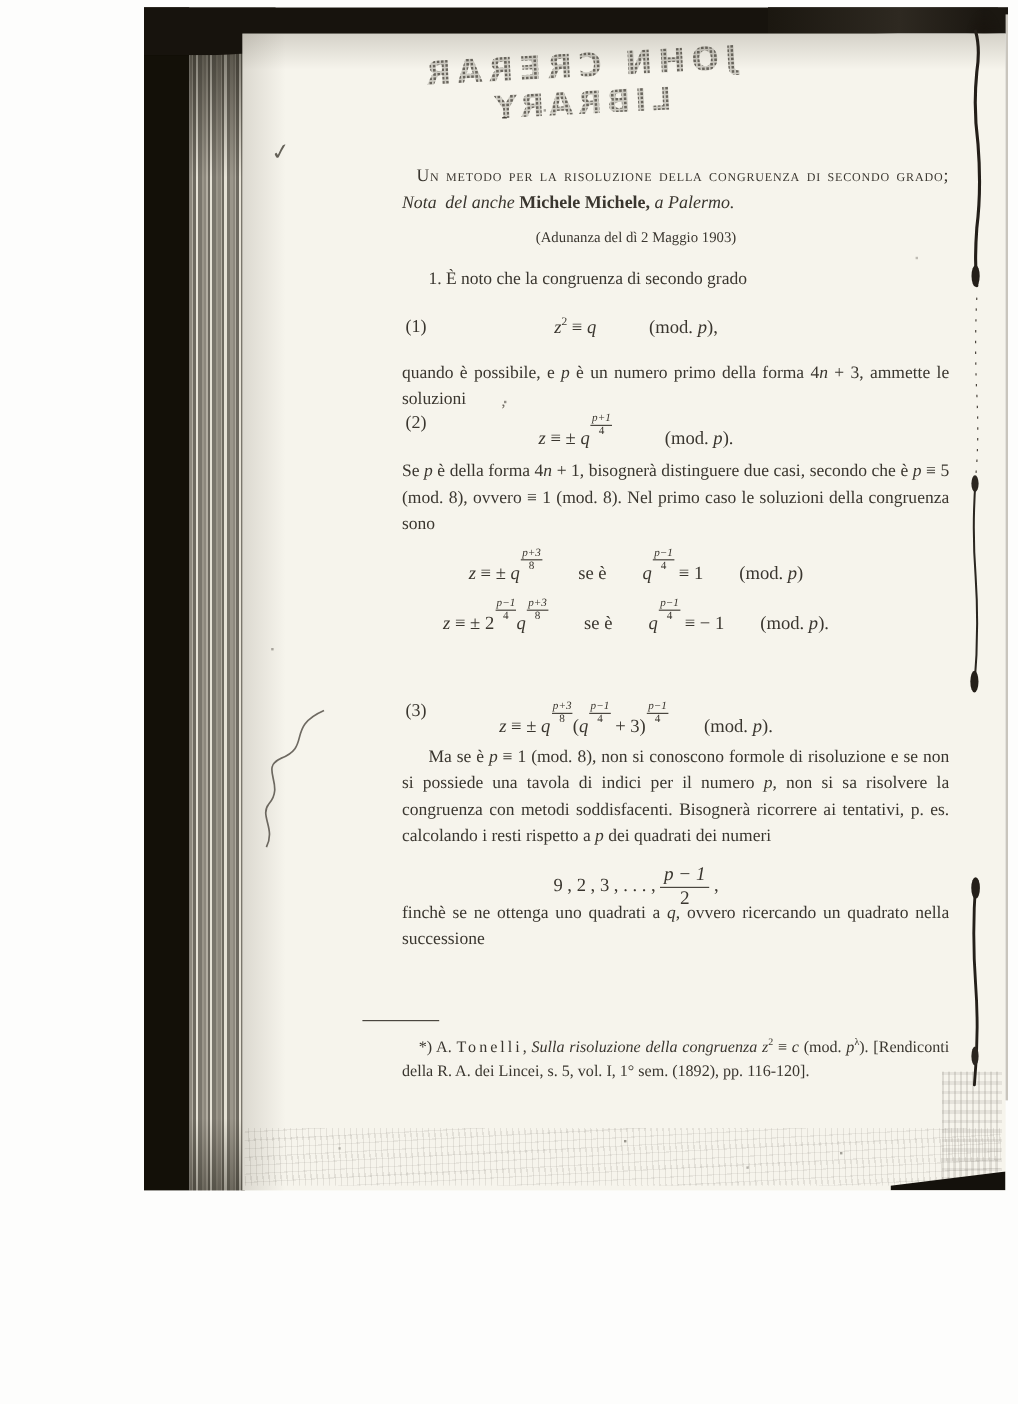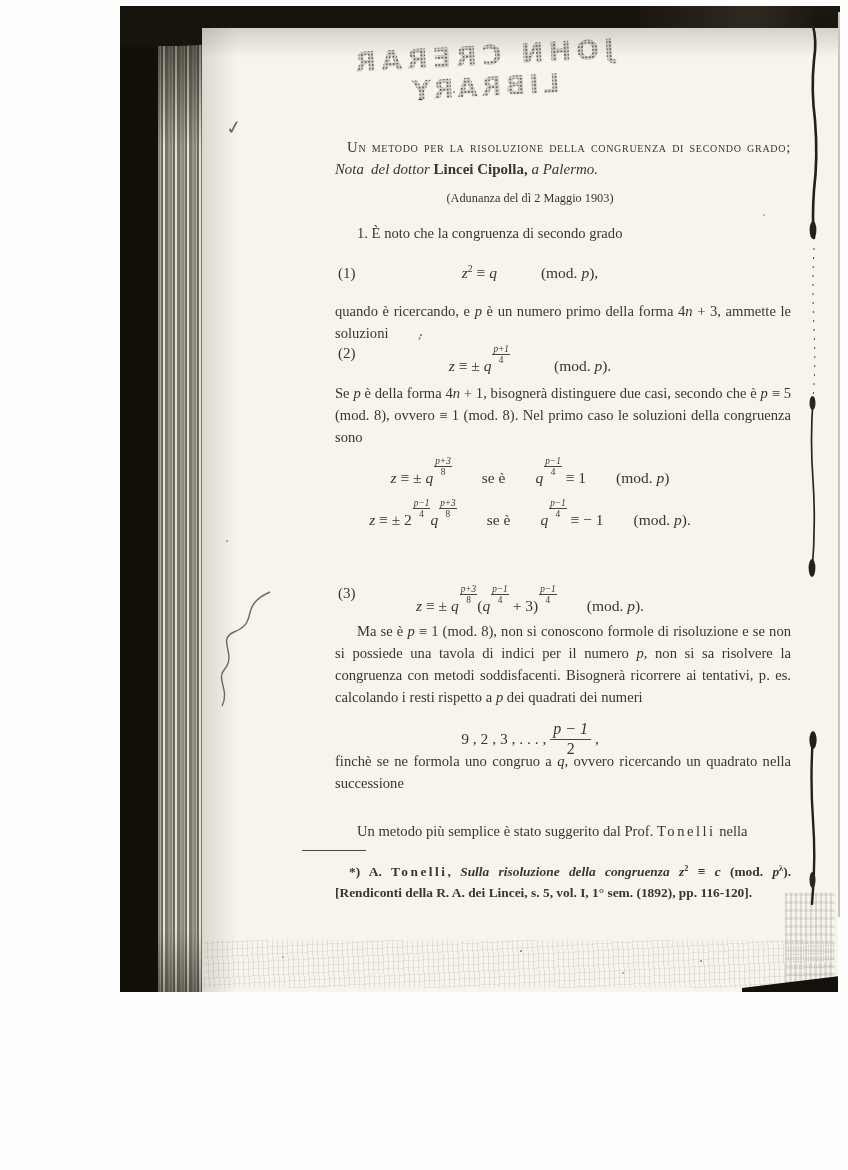--- a/index.html
+++ b/index.html
@@ -57,21 +57,21 @@
      text-align:justify;margin-left:20px;}
   .ind{text-indent:22px;}
   .pagenum{position:absolute;left:100px;width:456px;top:64px;text-align:center;
      font-size:15.5px;letter-spacing:1px;}
   .stray-dash{position:absolute;left:216px;top:62px;font-size:15px;color:#55504７;}
   .title-l1{top:108px;text-align:justify;text-align-last:justify;text-indent:12px;font-size:14.8px;}
   .sc{font-variant:small-caps;letter-spacing:.7px;}
   .titup{font-style:italic;}
   .title-l2{top:130px;padding-left:36px;font-size:15px;text-align:left;}
   .adunanza{position:absolute;left:100px;width:456px;top:163px;text-align:center;font-size:12.3px;}
-  .footnote{top:830px;font-size:13.4px;line-height:21px;text-indent:14px;font-weight:bold;}
+  .footnote{top:830px;font-size:13.4px;line-height:21px;text-indent:14px;}
   .fnrule{position:absolute;left:100px;top:822px;width:64px;border-top:1.4px solid #4a463f;}
 
   .sg-i{font-style:italic;}
   .sg-b{font-weight:600;}
   .sg-ls{letter-spacing:2.5px;}
   .sg-sup{vertical-align:super;font-size:.62em;font-style:normal;}
 
   
   .eqrow{position:absolute;left:100px;width:456px;text-align:center;font-size:15.5px;
      white-space:nowrap;line-height:1;}
@@ -111,31 +111,31 @@
       <div class="stamp-l1">JOHN CRERAR</div>
       <div class="stamp-l2">LIBRARY</div>
     </div>
     <div class="checkmark">✓</div>
 
     <div class="stray-dash">-</div>
 
     <div class="par title-l1">
       <span class="sc">Un metodo per la risoluzione della congruenza di secondo grado; </span><span class="titup">Nota</span>
     </div>
-    <div class="par title-l2"><span class="sg-i">del dottor</span><span> </span><span class="sg-b">Lincei Cipolla,</span><span> </span><span class="sg-i">a Palermo.</span></div>
+    <div class="par title-l2"><span class="sg-i">del anche</span><span> </span><span class="sg-b">Michele Michele,</span><span> </span><span class="sg-i">a Palermo.</span></div>
     <div class="adunanza">(Adunanza del dì 2 Maggio 1903)</div>
 
     <div class="par ind" style="top:194px;"><span>1. È noto che la congruenza di secondo grado</span></div>
 
     <div class="eqrow" style="top:236px;">
       <span class="eqno">(1)</span>
       <span class="v">z</span><sup class="sg-sup">2</sup><span> ≡ </span><span class="v">q</span><span class="gap44"></span><span><span>(mod. </span><span class="sg-i">p</span><span>),</span></span>
     </div>
 
-    <div class="par" style="top:272px;"><span>quando è ricercando, e </span><span class="sg-i">p</span><span> è un numero primo della forma 4</span><span class="sg-i">n</span><span> + 3, ammette le soluzioni</span></div>
+    <div class="par" style="top:272px;"><span>quando è possibile, e </span><span class="sg-i">p</span><span> è un numero primo della forma 4</span><span class="sg-i">n</span><span> + 3, ammette le soluzioni</span></div>
 
     <div class="eqrow" style="top:316px;">
       <span class="eqno">(2)</span>
       <span class="v">z</span><span> ≡ ± </span><span class="v">q</span><span class="sf"><span class="fn">p+1</span><span class="fd">4</span></span><span class="gap44"></span><span><span>(mod. </span><span class="sg-i">p</span><span>).</span></span>
     </div>
 
     <div class="par" style="top:354px;"><span>Se </span><span class="sg-i">p</span><span> è della forma 4</span><span class="sg-i">n</span><span> + 1, bisognerà distinguere due casi, secondo che è </span><span class="sg-i">p</span><span> ≡ 5 (mod. 8), ovvero ≡ 1 (mod. 8). Nel primo caso le soluzioni della congruenza sono</span></div>
 
     <div class="eqrow" style="top:428px;">
       <span class="v">z</span><span> ≡ ± </span><span class="v">q</span><span class="sf"><span class="fn">p+3</span><span class="fd">8</span></span><span class="gap30"></span><span>se è</span><span class="gap30"></span><span class="v">q</span><span class="sf"><span class="fn">p−1</span><span class="fd">4</span></span><span> ≡ 1</span><span class="gap30"></span><span><span>(mod. </span><span class="sg-i">p</span><span>)</span></span>
@@ -151,24 +151,23 @@
       <span class="eqno">(3)</span>
       <span class="v">z</span><span> ≡ ± </span><span class="v">q</span><span class="sf"><span class="fn">p+3</span><span class="fd">8</span></span><span>(</span><span class="v">q</span><span class="sf"><span class="fn">p−1</span><span class="fd">4</span></span><span> + 3)</span><span class="sf"><span class="fn">p−1</span><span class="fd">4</span></span><span class="gap30"></span><span><span>(mod. </span><span class="sg-i">p</span><span>).</span></span>
     </div>
 
     <div class="par ind" style="top:592px;"><span>Ma se è </span><span class="sg-i">p</span><span> ≡ 1 (mod. 8), non si conoscono formole di risoluzione e se non si possiede una tavola di indici per il numero </span><span class="sg-i">p</span><span>, non si sa risolvere la congruenza con metodi soddisfacenti. Bisognerà ricorrere ai tentativi, p. es. calcolando i resti rispetto a </span><span class="sg-i">p</span><span> dei quadrati dei numeri</span></div>
 
     <div class="eqrow" style="top:692px;">
       <span>9 , 2 , 3 , . . . , </span><span class="bf"><span class="fn">p − 1</span><span class="fd">2</span></span><span> ,</span>
     </div>
 
-    <div class="par" style="top:722px;"><span>finchè se ne formola uno congruo a </span><span class="sg-i">q</span><span>, ovvero ricercando un quadrato nella successione</span></div>
+    <div class="par" style="top:722px;"><span>finchè se ne ottenga uno quadrati a </span><span class="sg-i">q</span><span>, ovvero ricercando un quadrato nella successione</span></div>
 
 
-    <div class="par ind" style="top:792px;"><span>Un metodo più semplice è stato suggerito dal Prof. </span><span class="sg-ls">Tonelli</span><span> nella</span></div>
 
     <div class="fnrule"></div>
     <div class="par footnote"><span>*) A. </span><span class="sg-ls">Tonelli</span><span>, </span><span class="sg-i">Sulla risoluzione della congruenza </span><span class="sg-i">z</span><sup class="sg-sup">2</sup><span> ≡ </span><span class="sg-i">c</span><span> (mod. </span><span class="sg-i">p</span><sup class="sg-sup">λ</sup><span>). [Rendiconti della R. A. dei Lincei, s. 5, vol. I, 1° sem. (1892), pp. 116-120].</span></div>
 
     <svg style="position:absolute;left:6px;top:560px;width:70px;height:130px;" viewBox="0 0 70 130">
       <path d="M62,4 C30,18 52,34 26,44 C8,52 30,66 16,82 C8,92 22,102 14,118" stroke="rgba(66,60,52,.75)" stroke-width="1.4" fill="none"></path>
     </svg>
 
     <div class="mark-comma">,</div>
     <div class="specks"></div>

